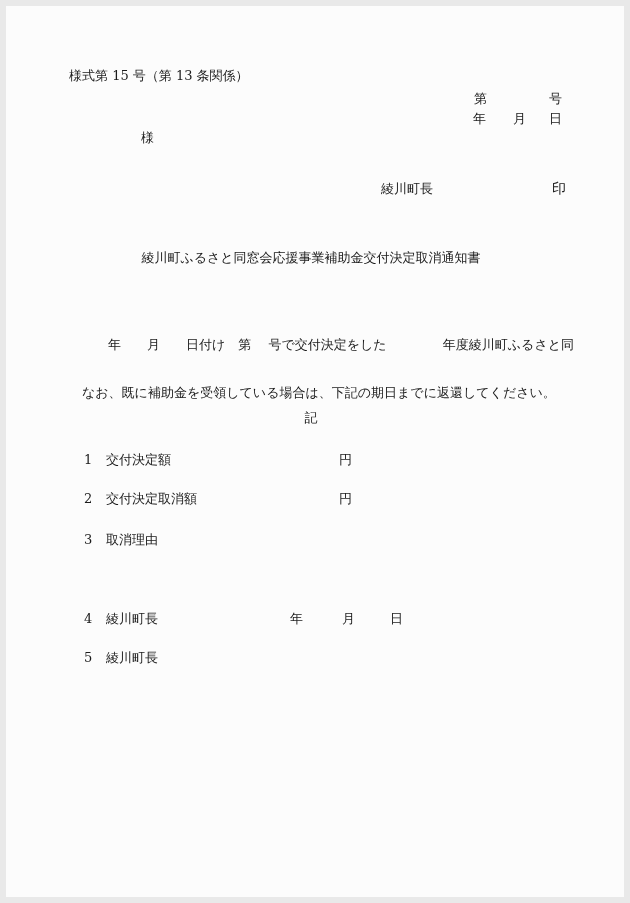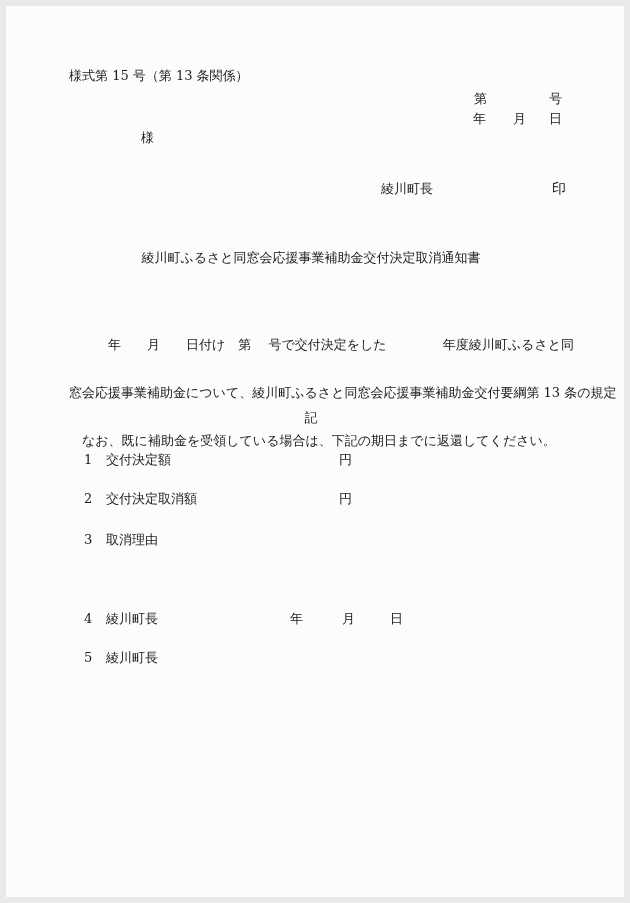--- a/index.html
+++ b/index.html
@@ -68,21 +68,20 @@
 
   <div class="row" style="top:176px;">
     <span class="cell" style="left:375px;">綾川町長</span>
     <span class="cell seal" style="left:546px; top:-1px;">印</span>
   </div>
 
   <div class="centered" style="top:245px;">綾川町ふるさと同窓会応援事業補助金交付決定取消通知書</div>
 
   <div class="body-lines">
     <div class="bline">　　　年　　月　　日付け　第　 号で交付決定をした　　　　 年度綾川町ふるさと同</div>
-    <div class="bline">窓会応援事業補助金について、綾川町ふるさと同窓会応援事業補助金交付要綱第 13 条の規定</div>
     <div class="bline">　なお、既に補助金を受領している場合は、下記の期日までに返還してください。</div>
   </div>
 
   <div class="centered" style="top:405px;">記</div>
 
   <div class="row" style="top:447px;">
     <span class="cell" style="left:78px;">1</span>
     <span class="cell" style="left:100px;">交付決定額</span>
     <span class="cell" style="left:333px;">円</span>
   </div>

